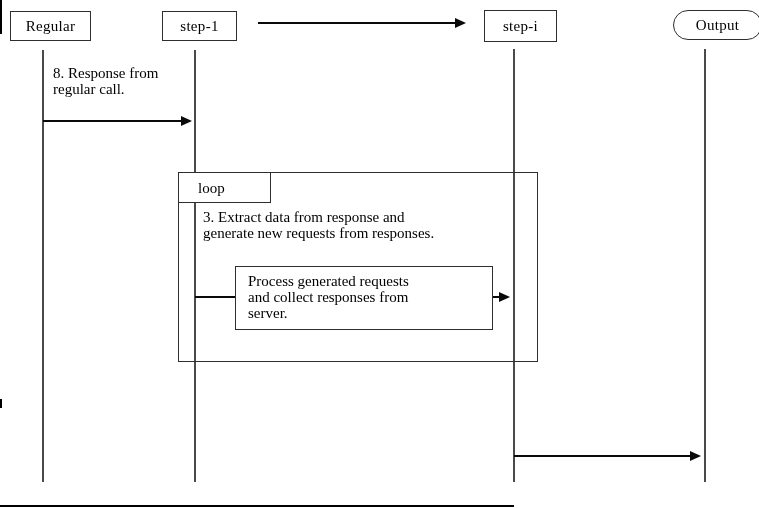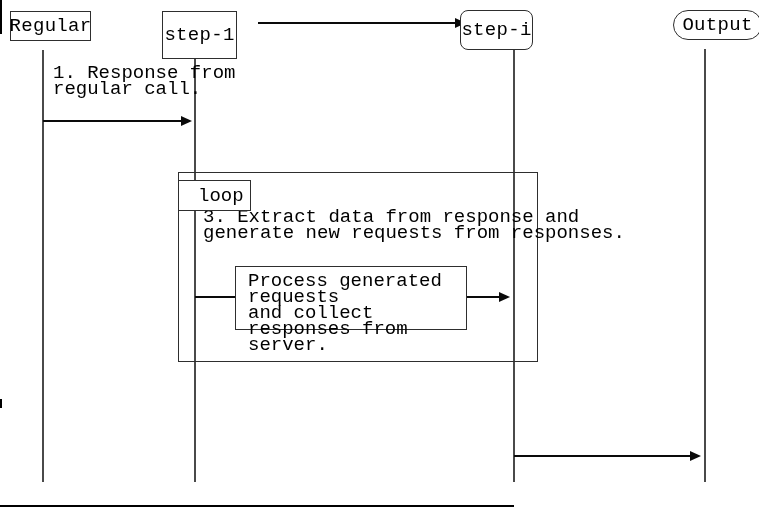--- a/index.html
+++ b/index.html
@@ -1,19 +1,19 @@
 <!DOCTYPE html>
 <html><head>
 <meta charset="utf-8">
 <style>
   html,body { margin:0; padding:0; background:#ffffff; }
   .stage {
     position:relative; width:759px; height:508px; background:#ffffff;
-    font-family:Liberation Mono, monospace;
-    font-size:19px; line-height:16px; color:#000000; overflow:hidden;
+    font-family:Liberation Serif, serif;
+    font-size:15px; line-height:16px; color:#000000; overflow:hidden;
   }
   .pbox {
     position:absolute; box-sizing:border-box;
     border:1px solid #2e2e2e; background:#ffffff;
     display:flex; align-items:center; justify-content:center;
     z-index:3; letter-spacing:0.3px;
   }
   .lifeline { position:absolute; width:2px; background:#4a4a4a; z-index:1; }
   .msg-text { position:absolute; white-space:pre-wrap; z-index:2; }
   .hline { position:absolute; height:2px; background:#0a0a0a; z-index:2; }
@@ -33,36 +33,36 @@
   }
   .proc-box {
     position:absolute; box-sizing:border-box;
     border:1px solid #2e2e2e; background:#ffffff; z-index:3;
     white-space:pre-wrap; padding:6px 6px 0 12px;
   }
   .edge-artifact { position:absolute; background:#000000; z-index:5; }
 
   
   #box-regular { left:10px; top:11px; width:81px; height:30px; }
-  #box-step1   { left:162px; top:11px; width:75px; height:48px; }
-  #box-stepi   { left:460px; top:10px; width:73px; height:40px;border-radius:8px; }
+  #box-step1   { left:162px; top:11px; width:75px; height:30px; }
+  #box-stepi   { left:484px; top:10px; width:73px; height:32px; }
   #box-output  { left:673px; top:10px; width:89px; height:30px;border-radius:15px; }
 
   
   #life-regular { left:42px;  top:50px; height:432px; }
   #life-step1   { left:194px; top:50px; height:432px; }
   #life-stepi   { left:513px; top:49px; height:433px; }
   #life-output  { left:704px; top:49px; height:433px; }
 
   
   #loop-frame { left:178px; top:172px; width:360px; height:190px; }
-  #loop-label { left:178px; top:172px; width:73px; height:31px;margin-top:8px; }
+  #loop-label { left:178px; top:172px; width:93px; height:31px; }
 
   
-  #process-box { left:235px; top:266px; width:232px; height:64px; }
+  #process-box { left:235px; top:266px; width:258px; height:64px; }
 
   
   #msg1 { left:53px;  top:65px;  }
   #msg2 { left:203px; top:209px; }
   #msg3 { left:492px; top:383px; }
 
   
   #arrow-top-line  { left:258px; top:22px;  width:200px; }
   #arrow-top-head  { left:455px; top:18px; }
   #arrow-1-line    { left:43px;  top:120px; width:140px; }
@@ -97,21 +97,21 @@
   <div class="pbox" id="box-stepi">
     <span>step-i</span>
   </div>
   <div class="pbox" id="box-output">
     <span>Output</span>
   </div>
 
   <div class="hline" id="arrow-top-line"></div>
   <div class="arrowhead" id="arrow-top-head"></div>
 
-  <div class="msg-text" id="msg1">1. Response from
+  <div class="msg-text" id="msg1">8. Response from
 regular call.</div>
   <div class="hline" id="arrow-1-line"></div>
   <div class="arrowhead" id="arrow-1-head"></div>
 
   <div class="frame" id="loop-frame"></div>
   <div class="frame-label" id="loop-label">
     <span>loop</span>
   </div>
 
   <div class="msg-text" id="msg2">3. Extract data from response and

